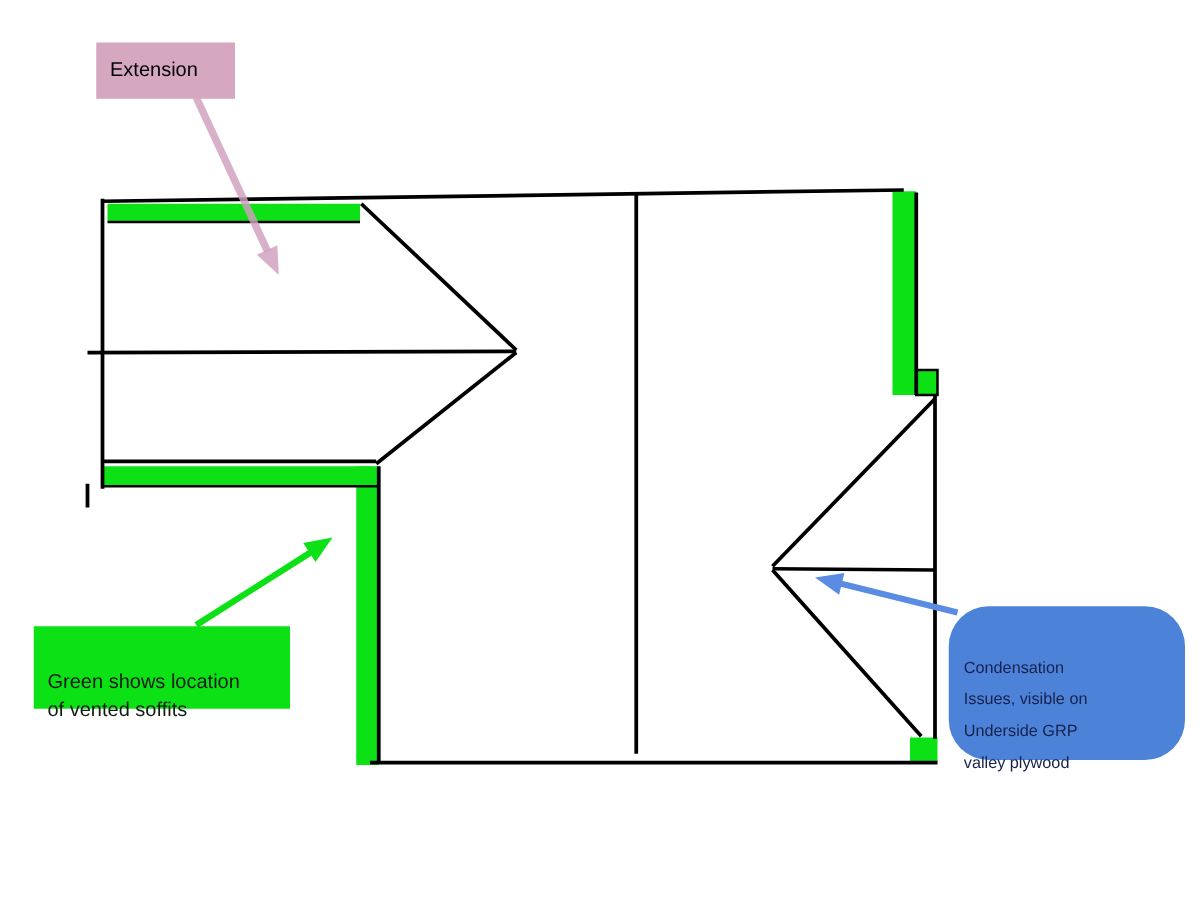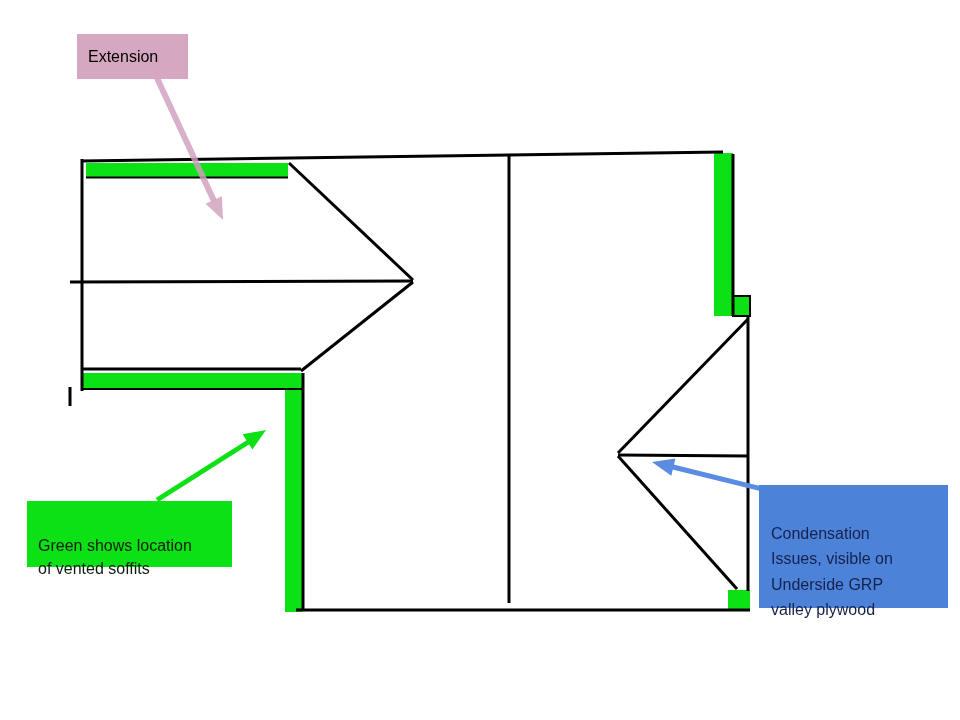--- a/index.html
+++ b/index.html
@@ -26,21 +26,21 @@
     font-size:16px;display:flex;align-items:center;padding-left:11px;
   }
   #soffit-legend-label{
     left:27px;top:501px;width:205px;height:66px;
     background:var(--soffit-green);color:var(--soffit-legend-text);
     font-size:16px;line-height:23px;padding:10px 0 0 11px;
   }
   #condensation-label{
     left:759px;top:485px;width:189px;height:123px;
     background:var(--condensation-blue);color:var(--condensation-text);
-    font-size:16px;line-height:25.5px;padding:10px 0 0 12px;
+    font-size:13px;line-height:25.5px;padding:10px 0 0 12px;border-radius:32px;
   }
 </style>
 </head>
 <body>
 
 <div id="stage">
 
   <svg width="960" height="720" viewBox="0 0 960 720">
 
     <g>

